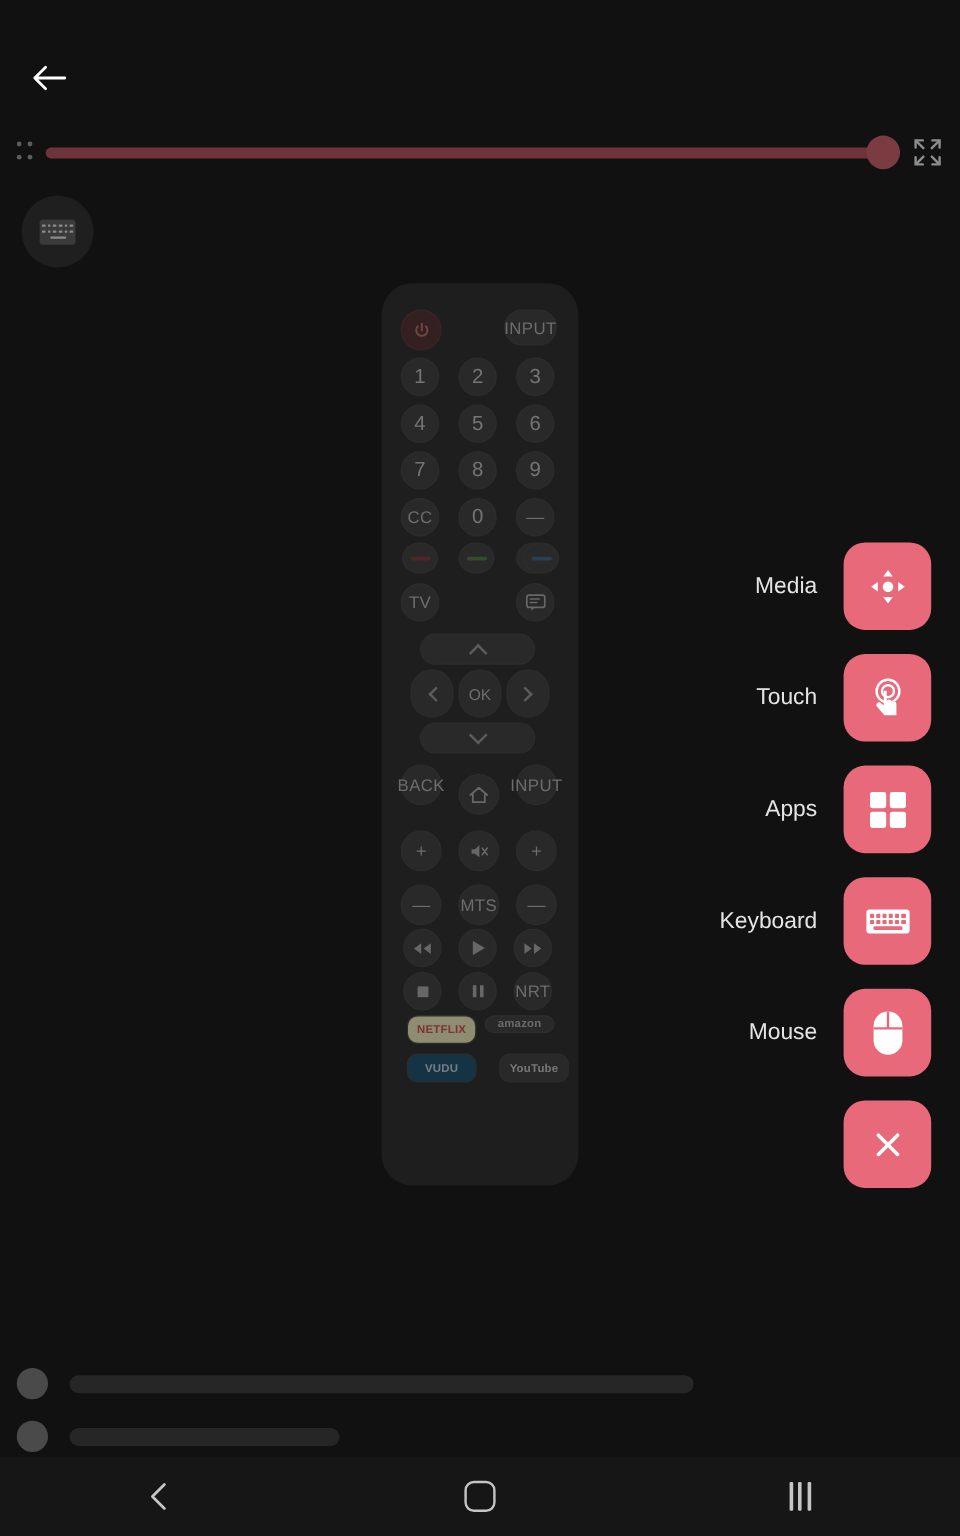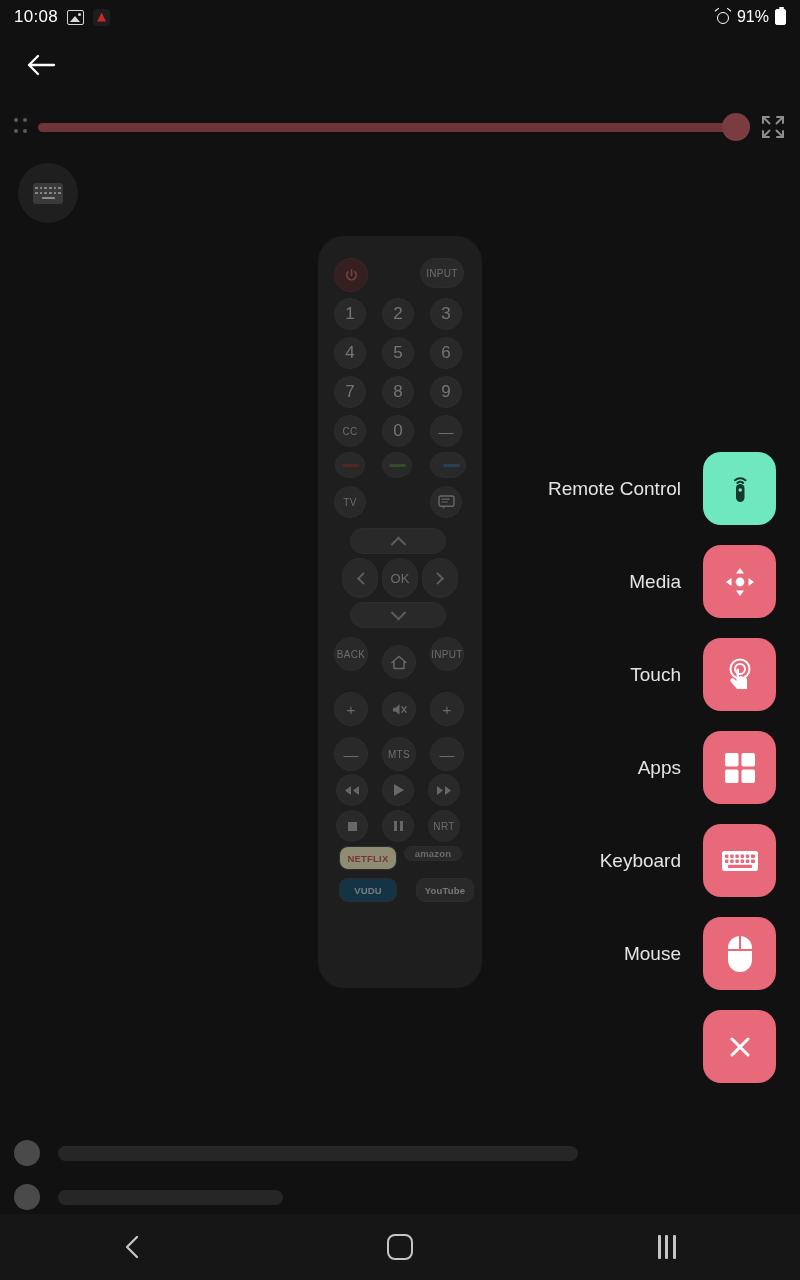--- a/index.html
+++ b/index.html
@@ -135,21 +135,21 @@
     background:#2a2a2a; opacity:.55;
   }
   .remote-inner { position:absolute; inset:0; opacity:.5; }
   .btn {
     position:absolute; border-radius:50%;
     background:#343434;
     display:flex; align-items:center; justify-content:center;
     color:#b9b9b9; font-size:15px; cursor:pointer;
     border:1px solid #3c3c3c;
   }
-  .btn.sm { font-size:10px; letter-spacing:.3px; }
+  .btn.sm { font-size:14px; letter-spacing:.3px; }
   .btn.num { font-size:17px; color:#c9c9c9; }
   .btn.power { background:#4a2024; border-color:#5c2b2f; }
   .btn.clr { border-radius:50%; }
   .clr-bar { width:17px; height:3px; border-radius:2px; }
   .btn.app {
     border-radius:9px; font-size:9.5px; font-weight:bold; letter-spacing:.2px;
   }
   .dpad-updown {
     position:absolute; border-radius:18px; background:#343434;
     display:flex; align-items:center; justify-content:center;
@@ -186,38 +186,20 @@
   .nav-btn { width:70px; height:50px; display:flex; align-items:center; justify-content:center; cursor:pointer; }
   .nav-home { width:26px; height:26px; border:2.2px solid #c5c5c5; border-radius:8px; }
   .nav-recents { display:flex; gap:4.5px; }
   .nav-recents i { width:3px; height:24px; background:#c5c5c5; border-radius:1px; }
 </style>
 </head>
 <body>
 
 <div class="screen">
 
-  <div class="statusbar">
-    <div class="sb-left">
-      <span class="sb-time">10:08</span>
-      <span class="ic-img"></span>
-      <span class="ic-app">
-          <i></i>
-        </span>
-    </div>
-    <div class="sb-right">
-      <span class="ic-alarm">
-        <span class="bell"></span>
-          <span class="ear1"></span>
-          <span class="ear2"></span>
-      </span>
-      <span>91%</span>
-      <span class="ic-batt"></span>
-    </div>
-  </div>
 
   <div class="bg-layer">
 
     <div class="topbar">
       <div class="back-arrow">
         <svg width="30" height="24" viewBox="0 0 30 24" aria-hidden="true">
           <path d="M12 3 L3 12 L12 21 M3 12 H28" fill="none" stroke="#ffffff" stroke-width="2.3" stroke-linecap="round" stroke-linejoin="round"></path>
         </svg>
       </div>
     </div>
@@ -396,31 +378,20 @@
 
       <div class="btn app" style="left:21px; top:610px; width:58px; height:24px; background:#fef9c3; color:#d94b4b;">NETFLIX</div>
       <div class="btn app" style="left:86px; top:610px; width:58px; height:15px; color:#b5b5b5;">amazon</div>
       <div class="btn app" style="left:21px; top:642px; width:58px; height:24px; background:#0c4a6e; color:#cdd9e8;">VUDU</div>
       <div class="btn app" style="left:98px; top:642px; width:58px; height:24px; color:#d0d0d0;">YouTube</div>
     </div>
   </div>
 
   <div class="actions">
 
-    <div class="action-item">
-      <span class="action-label">Remote Control</span>
-      <span class="action-btn" style="background:#6fe8c0">
-        <svg width="34" height="34" viewBox="0 0 34 34" aria-hidden="true">
-          <rect x="13" y="12" width="8.5" height="18" rx="4.2" fill="#17382f"></rect>
-          <circle cx="17.2" cy="18" r="1.8" fill="#6fe8c0"></circle>
-          <path d="M12 8.2 A8 8 0 0 1 22.5 8.2" fill="none" stroke="#17382f" stroke-width="2.1" stroke-linecap="round"></path>
-          <path d="M14.4 11 A4.2 4.2 0 0 1 20.1 11" fill="none" stroke="#17382f" stroke-width="2.1" stroke-linecap="round"></path>
-        </svg>
-      </span>
-    </div>
 
     <div class="action-item">
       <span class="action-label">Media</span>
       <span class="action-btn" style="background:#e8697a">
         <svg width="36" height="36" viewBox="0 0 36 36" aria-hidden="true">
           <circle cx="18" cy="18" r="4.4" fill="#ffffff"></circle>
           <path d="M18 4 L22 9.5 H14 Z" fill="#ffffff"></path>
           <path d="M18 32 L22 26.5 H14 Z" fill="#ffffff"></path>
           <path d="M4 18 L9.5 14 V22 Z" fill="#ffffff"></path>
           <path d="M32 18 L26.5 14 V22 Z" fill="#ffffff"></path>

